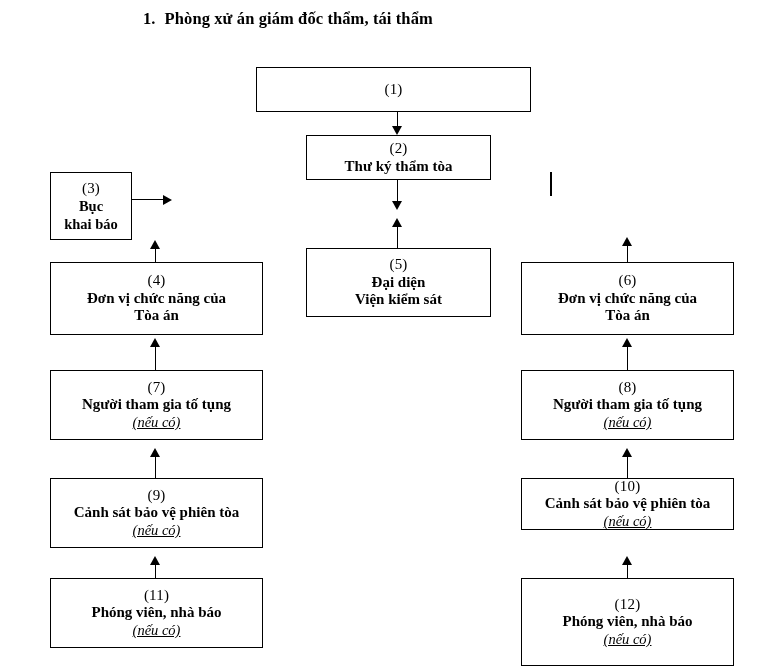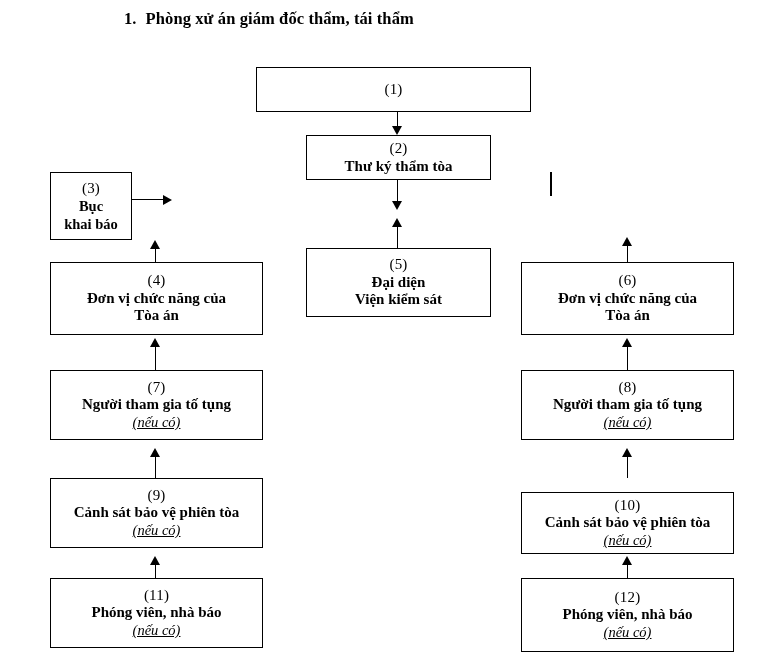--- a/index.html
+++ b/index.html
@@ -13,21 +13,21 @@
   }
   #page {
     position: relative;
     width: 762px;
     height: 669px;
     overflow: hidden;
     background: #ffffff;
   }
   .title {
     position: absolute;
-    left: 124px;
+    left: 143px;
     top: 9px;
     font-size: 16.5px;
     font-weight: bold;
     letter-spacing: 0.1px;
     white-space: nowrap;
   }
   .title .num {
     margin-right: 9px;
   }
   .box {
@@ -195,28 +195,28 @@
 
   <div class="box" style="left:521px; top:370px; width:213px; height:70px;">
     <div class="idline">(8)</div>
     <div class="line">Người tham gia tố tụng</div>
     <div class="opt">(nếu có)</div>
   </div>
 
   <div class="arrow-v" style="left:627px; top:456px; height:22px;"></div>
   <div class="head-up" style="left:622px; top:448px;"></div>
 
-  <div class="box" style="left:521px; top:492px; width:213px; height:62px;">
+  <div class="box" style="left:521px; top:478px; width:213px; height:52px;">
     <div class="idline">(10)</div>
     <div class="line">Cảnh sát bảo vệ phiên tòa</div>
     <div class="opt">(nếu có)</div>
   </div>
 
   <div class="arrow-v" style="left:627px; top:564px; height:22px;"></div>
   <div class="head-up" style="left:622px; top:556px;"></div>
 
-  <div class="box" style="left:521px; top:578px; width:213px; height:74px;align-items:center;">
+  <div class="box" style="left:521px; top:578px; width:213px; height:88px;align-items:center;">
     <div class="idline">(12)</div>
     <div class="line">Phóng viên, nhà báo</div>
     <div class="opt">(nếu có)</div>
   </div>
 
 </div>
 
 </body></html>

